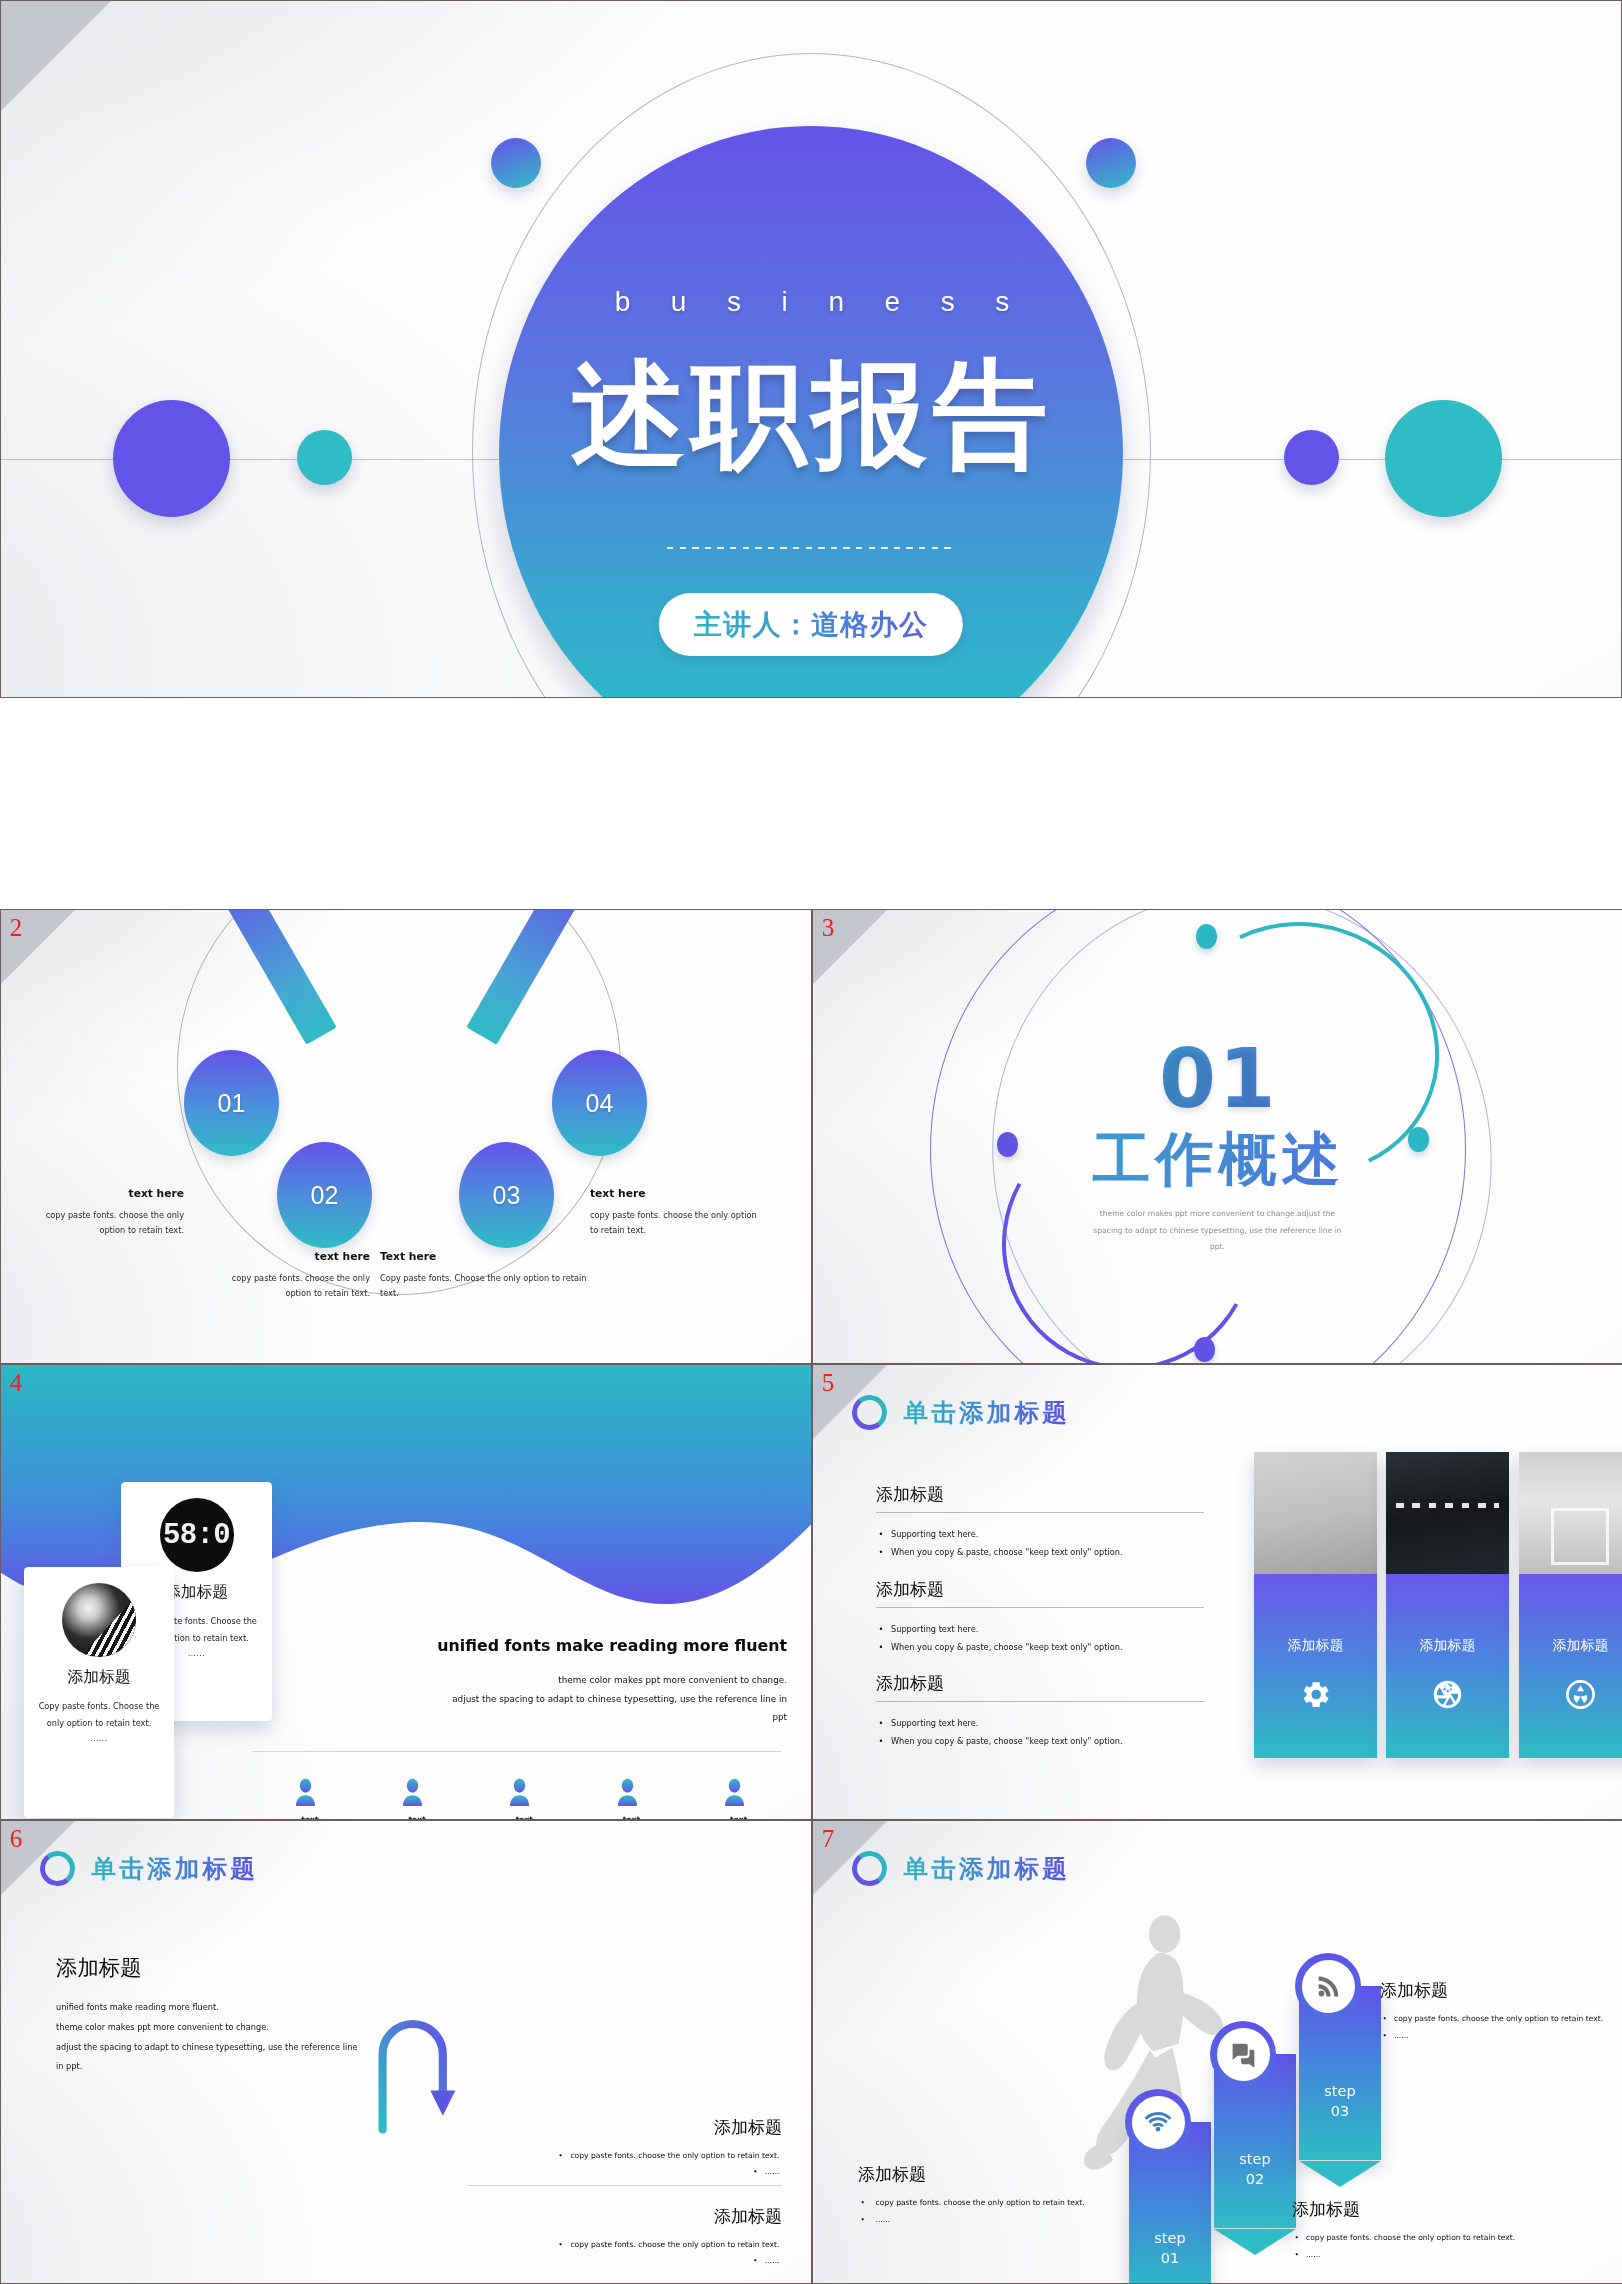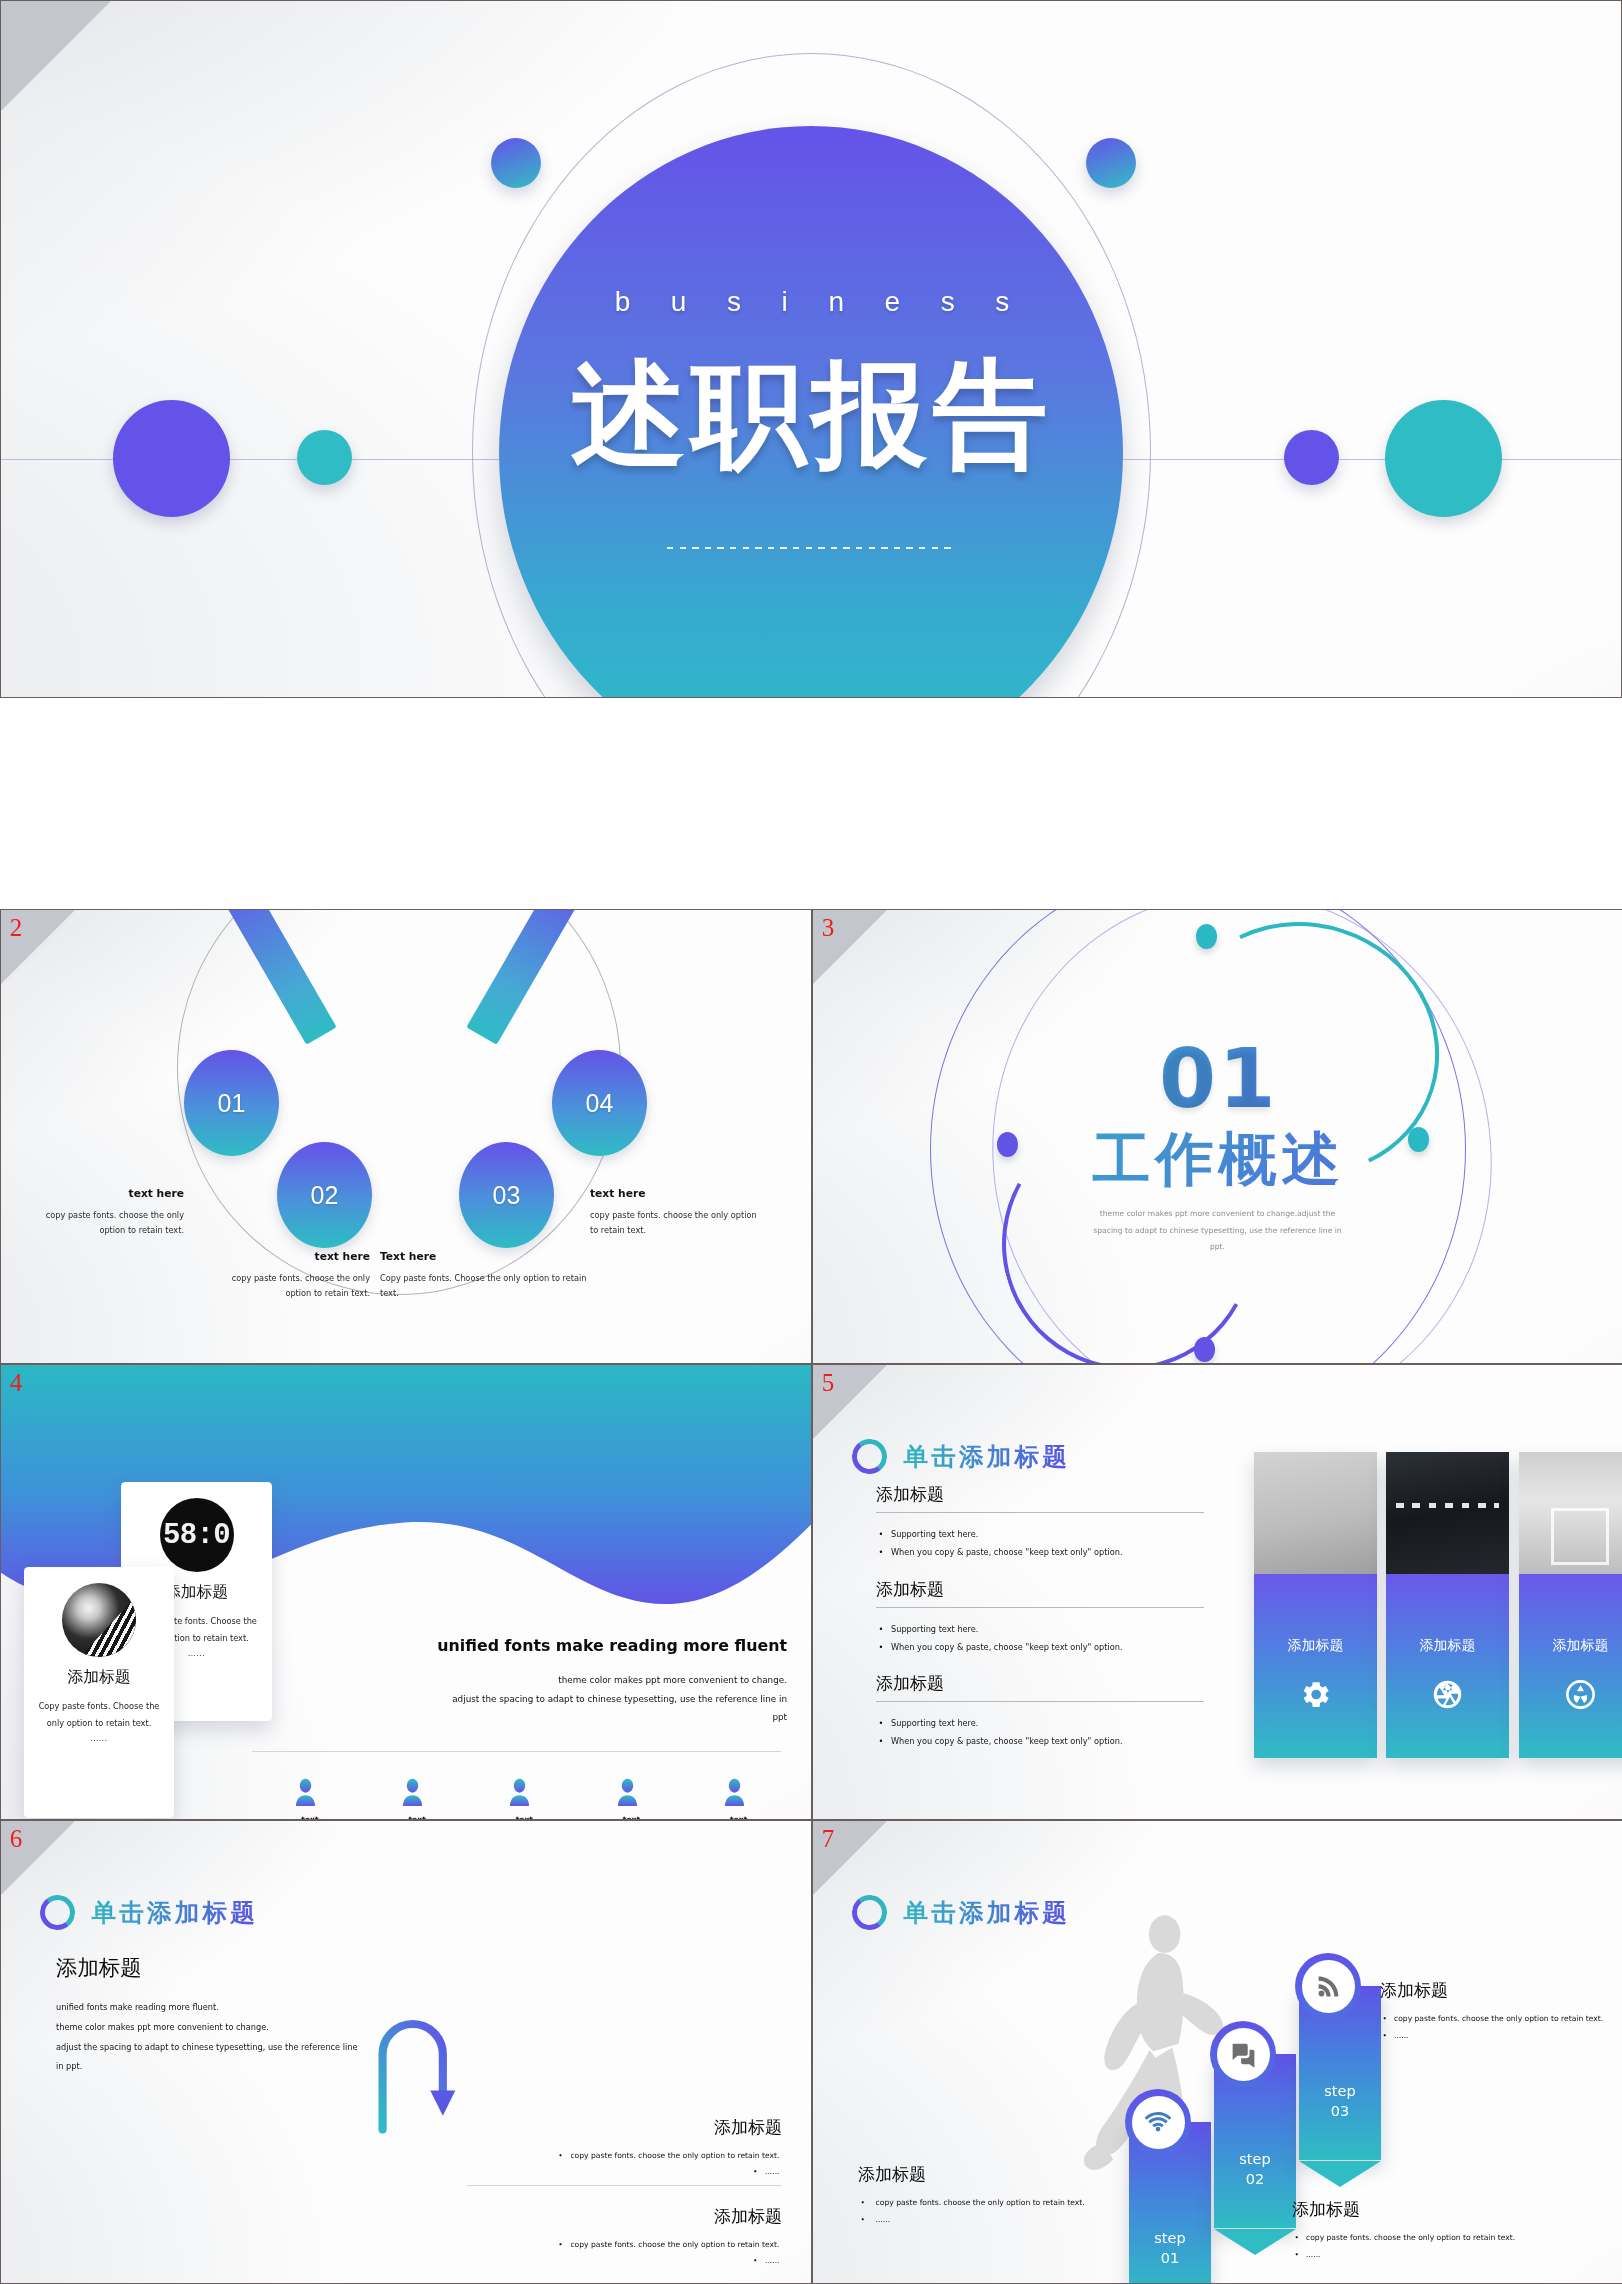--- a/index.html
+++ b/index.html
@@ -241,21 +241,21 @@
                  font-family:"DejaVu Sans","Liberation Sans",sans-serif; }
   .s4-rule { position:absolute; left:251px; top:386px; width:529px; height:0.6px; background:#d5d5d5; z-index:6; }
   .s4-people { position:absolute; left:251px; top:413px; width:536px; z-index:6;
                display:flex; justify-content:space-around; }
   .s4-people .pi { text-align:center; }
   .s4-people svg { display:block; margin:0 auto 8.8px; }
   .s4-people .lbl { font-size:7.6px; font-weight:700; color:#111;
                     font-family:"DejaVu Sans","Liberation Sans",sans-serif; }
 
   
-  .hdr { position:absolute; left:39px; top:30px; display:flex; align-items:center; z-index:20;margin-top:44px; }
+  .hdr { position:absolute; left:39px; top:30px; display:flex; align-items:center; z-index:20; }
   .hdr .ico { position:relative; width:35px; height:35px; margin-right:16.4px; }
   .hdr .ico i {
     position:absolute; inset:0; border-radius:50%;
     border:5px solid transparent;
   }
   .hdr .ico i.a { border-top-color:#2fb6c2; border-right-color:#2fb6c2; transform:rotate(6deg); }
   .hdr .ico i.b { border-bottom-color:#6253e6; border-left-color:#6253e6; transform:rotate(6deg); }
   .hdr h2 {
     font-size:24.6px; font-weight:700; letter-spacing:3.2px;
     background:linear-gradient(90deg,#2fb6c2 0%,#5a53e4 100%);
@@ -380,20 +380,23 @@
 
     <div class="s1-main"></div>
     <div class="orb o-tl"></div>
     <div class="orb o-tr"></div>
     <div class="orb o-bl"></div>
     <div class="orb o-br"></div>
 
     <div class="s1-biz">b u s i n e s s</div>
     <div class="s1-title">述职报告</div>
     <div class="s1-dots"><span></span></div>
+    <div class="s1-badge">
+      <span>主讲人：道格办公</span>
+    </div>
   </section>
 
   <section class="slide s2">
     <div class="silk"></div>
     <div class="corner"></div>
     <div class="pagenum">2</div>
 
     <div class="s2-ring"></div>
     <div class="s2-ribbon">
         <i class="l"></i>

